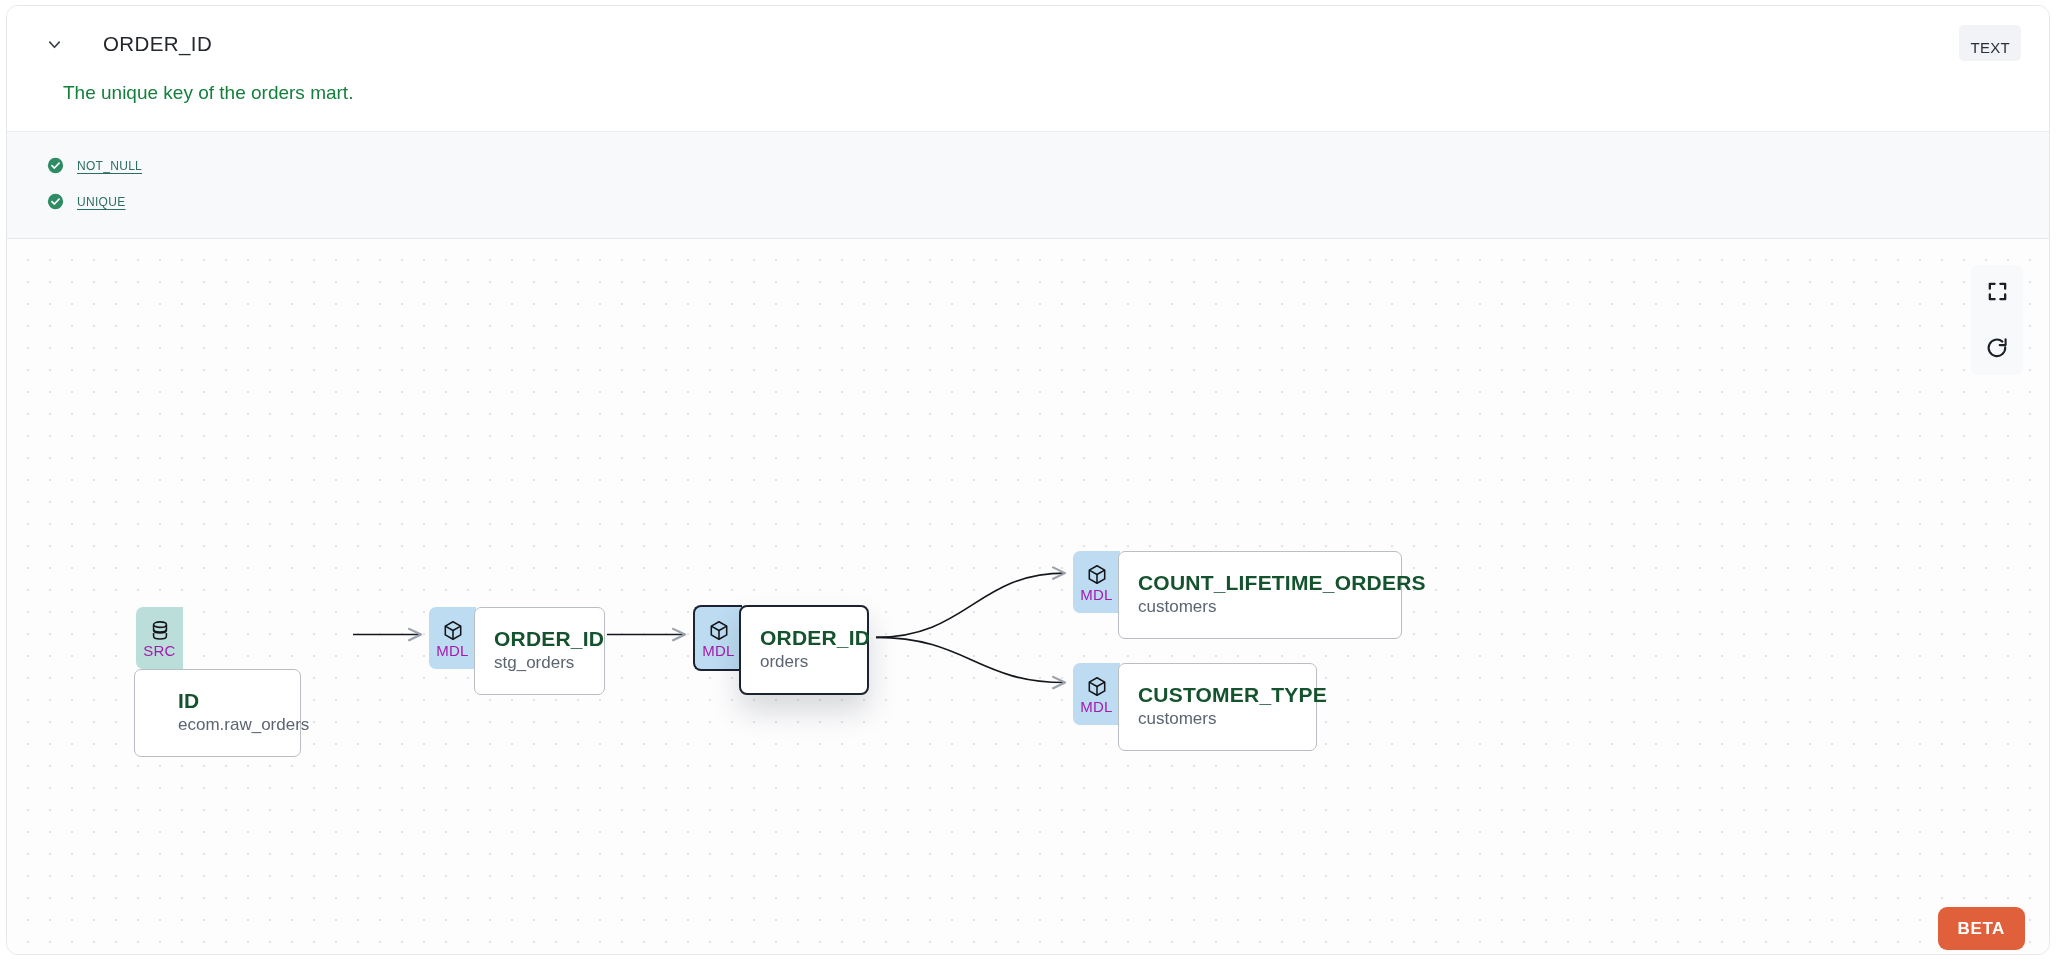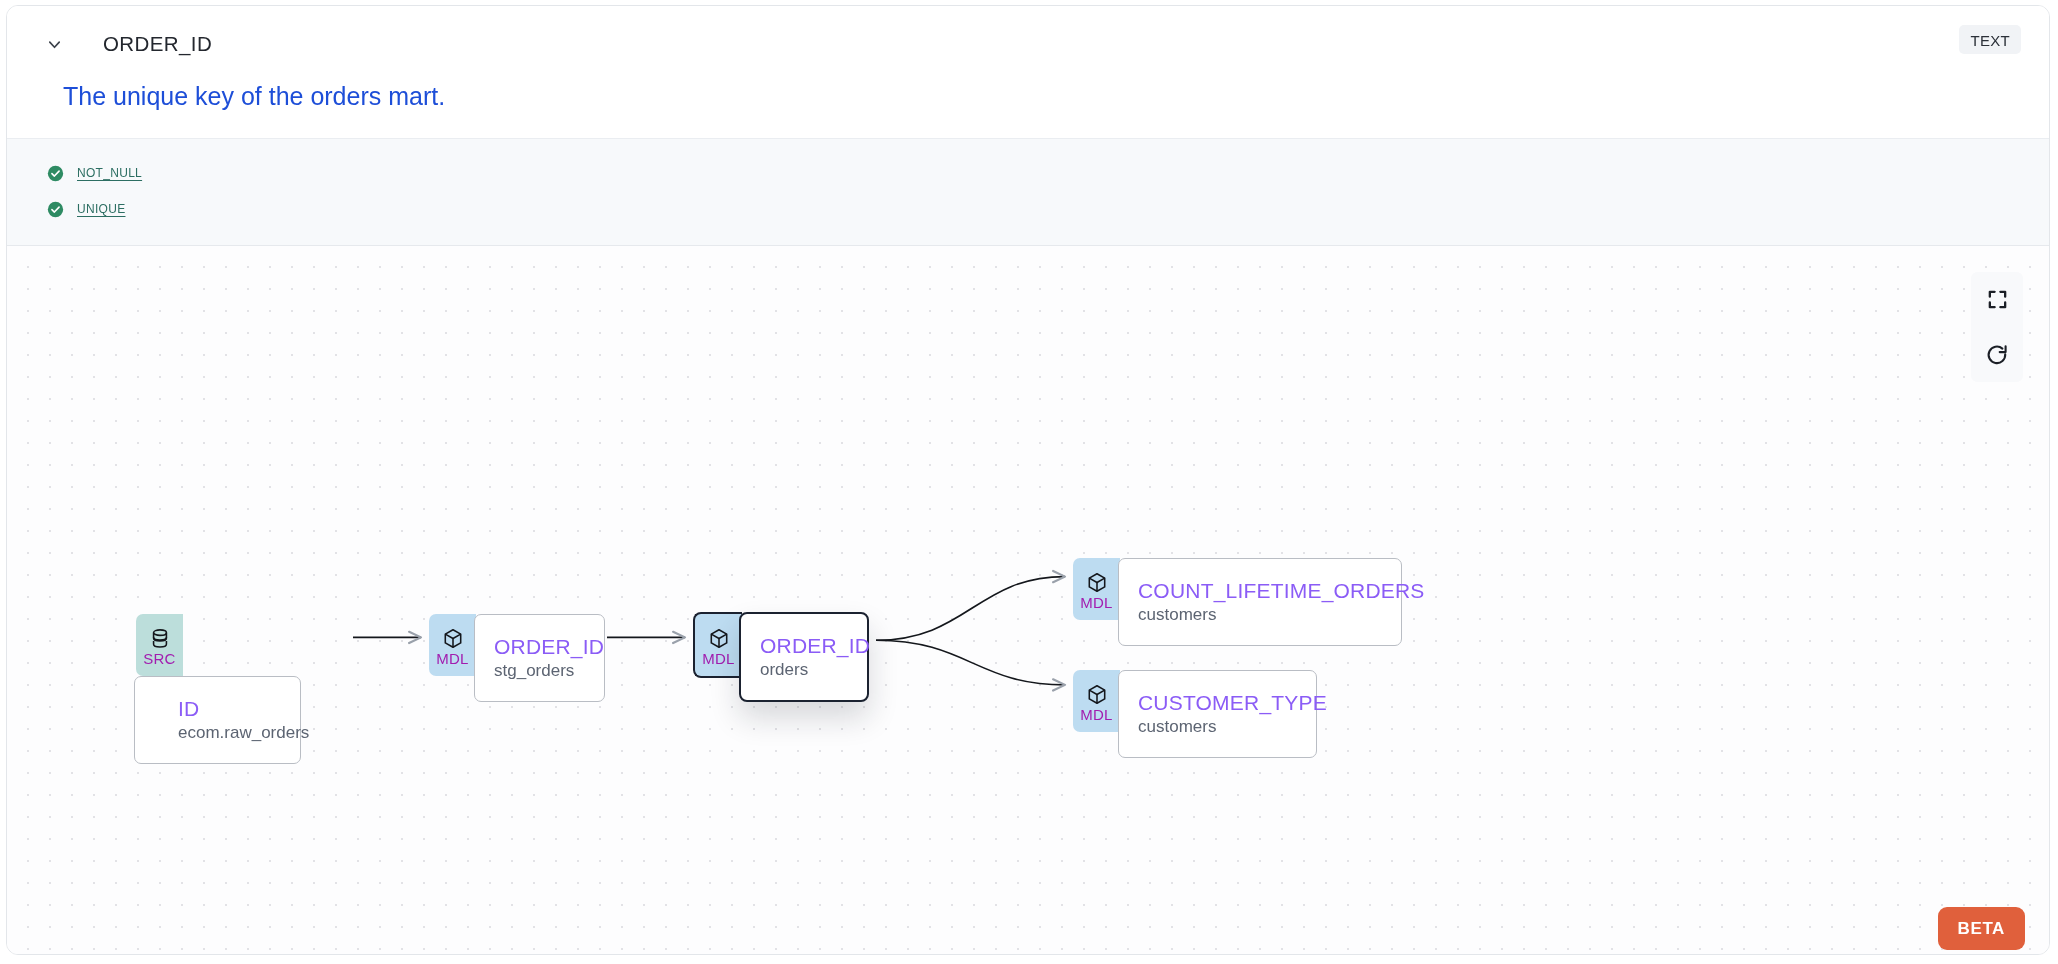--- a/index.html
+++ b/index.html
@@ -64,28 +64,28 @@
     white-space: nowrap;
   }
   .type-badge {
     position: absolute;
     right: 28px;
     top: 19px;
     background: #f1f3f6;
     color: #2b3038;
     font-size: 15px;
     letter-spacing: 0.3px;
-    padding: 8px 11px 6px 11px;
+    padding: 15px 11px 6px 11px;
     border-radius: 5px;
     line-height: 1;
     cursor: default;
   }
   .description {
-    font-size: 25px;
-    color: #1d4ed8;
+    font-size: 19px;
+    color: #15803d;
     padding: 21px 0 26px 28px;
     line-height: 1.25;
   }
 
   
   .tests {
     flex: 0 0 auto;
     background: #f7f9fb;
     border-top: 1px solid #eaedf1;
     border-bottom: 1px solid #e6e9ed;
@@ -174,24 +174,25 @@
     border-radius: 7px;
     padding: 14px 19px 15px 19px;
     min-height: 88px;
     display: flex;
     flex-direction: column;
     justify-content: center;
     gap: 4px;
   }
   .node-name {
     font-size: 21px;
-    color: #8b5cf6;
+    color: #14532d;
     letter-spacing: 0.2px;
     white-space: nowrap;
     line-height: 1.1;
+    font-weight: bold;
   }
   .node-sub {
     font-size: 17px;
     color: #5c6472;
     white-space: nowrap;
     line-height: 1.1;
   }
 
   
   .node.selected .node-badge {

